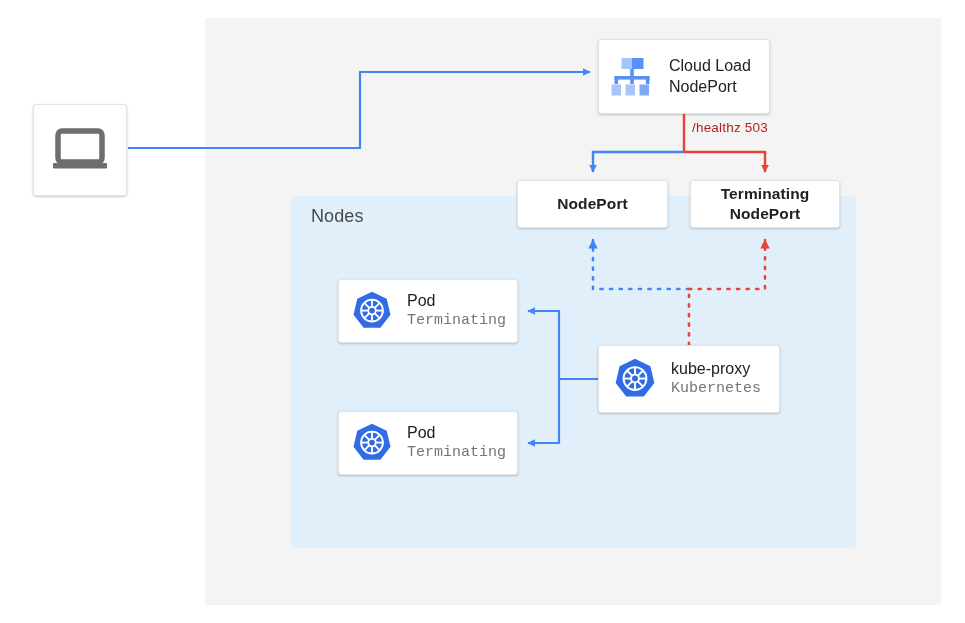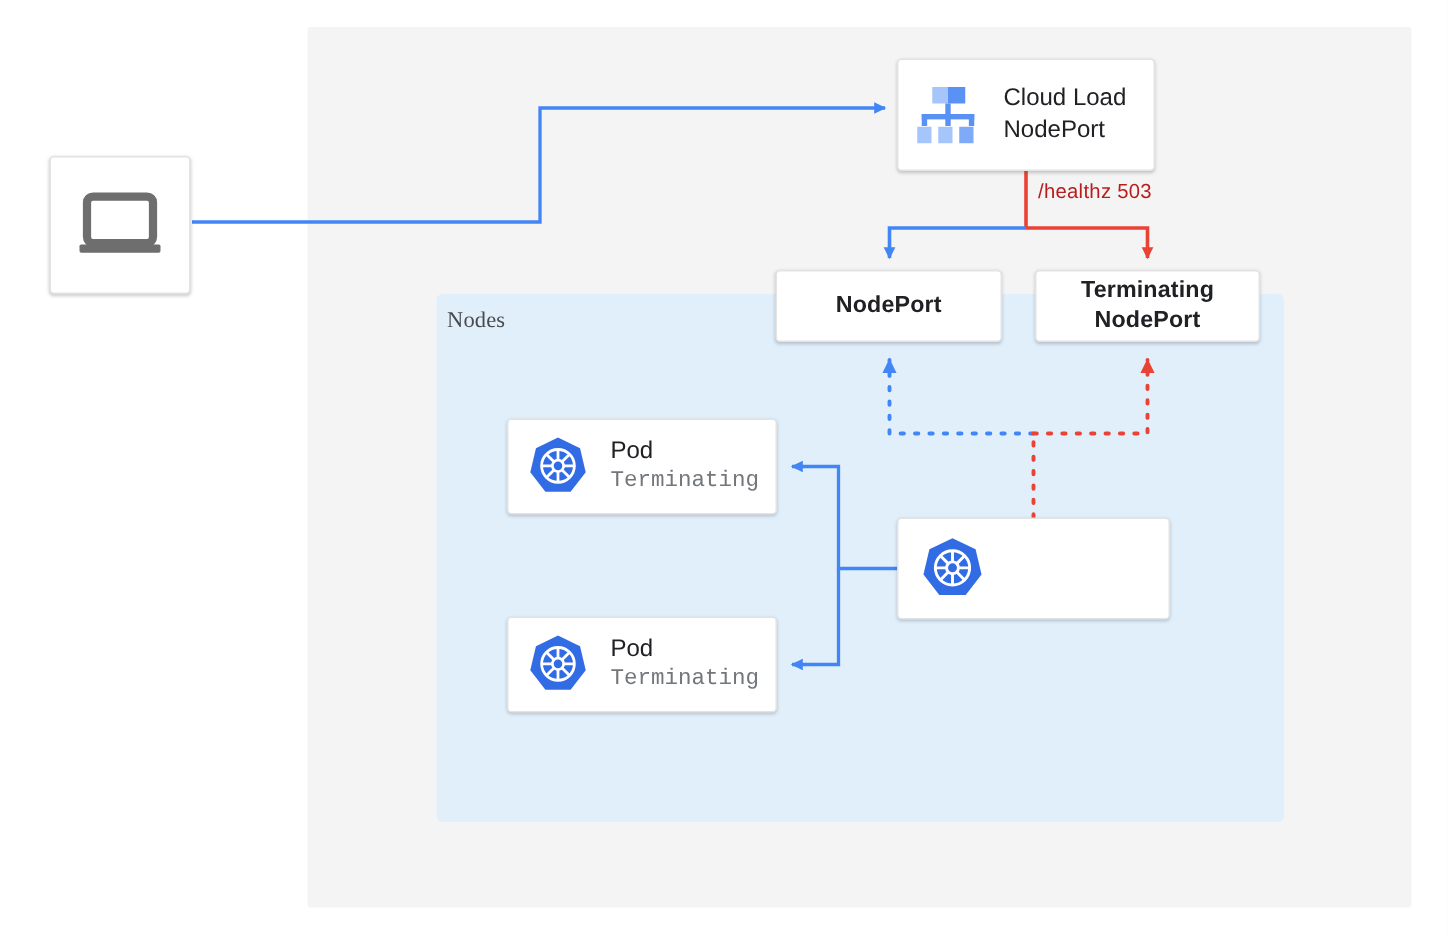--- a/index.html
+++ b/index.html
@@ -33,26 +33,25 @@
     position: absolute;
     left: 291px;
     top: 196px;
     width: 565px;
     height: 352px;
     background: #e1effb;
     border-radius: 4px;
   }
   .panel-nodes-label {
     position: absolute;
-    left: 298px;
+    left: 311px;
     top: 206px;
-    font-size: 15px;
+    font-size: 18px;
     color: #4a4a4a;
     letter-spacing: .1px;
-    font-family: Liberation Serif, serif;
   }
 
   
   .card {
     position: absolute;
     background: #ffffff;
     border: 1px solid #e3e3e3;
     border-radius: 3px;
     box-shadow: 0 1px 2px rgba(60,64,67,.18), 0 1px 3px rgba(60,64,67,.10);
     box-sizing: border-box;
@@ -277,15 +276,19 @@
           <path d="M24,49 L41,49"></path>
           <path d="M59,49 L76,49"></path>
           <path d="M31.6,30.6 L43.6,42.6"></path>
           <path d="M56.4,55.4 L68.4,67.4"></path>
           <path d="M68.4,30.6 L56.4,42.6"></path>
           <path d="M43.6,55.4 L31.6,67.4"></path>
         </g>
       </svg>
     </span>
     <span class="icon-gap"></span>
+    <span class="card-text-wrap">
+      <span class="card-title">kube-proxy</span>
+      <span class="card-sub">Kubernetes</span>
+    </span>
   </div>
 
 </div>
 
 </body></html>

